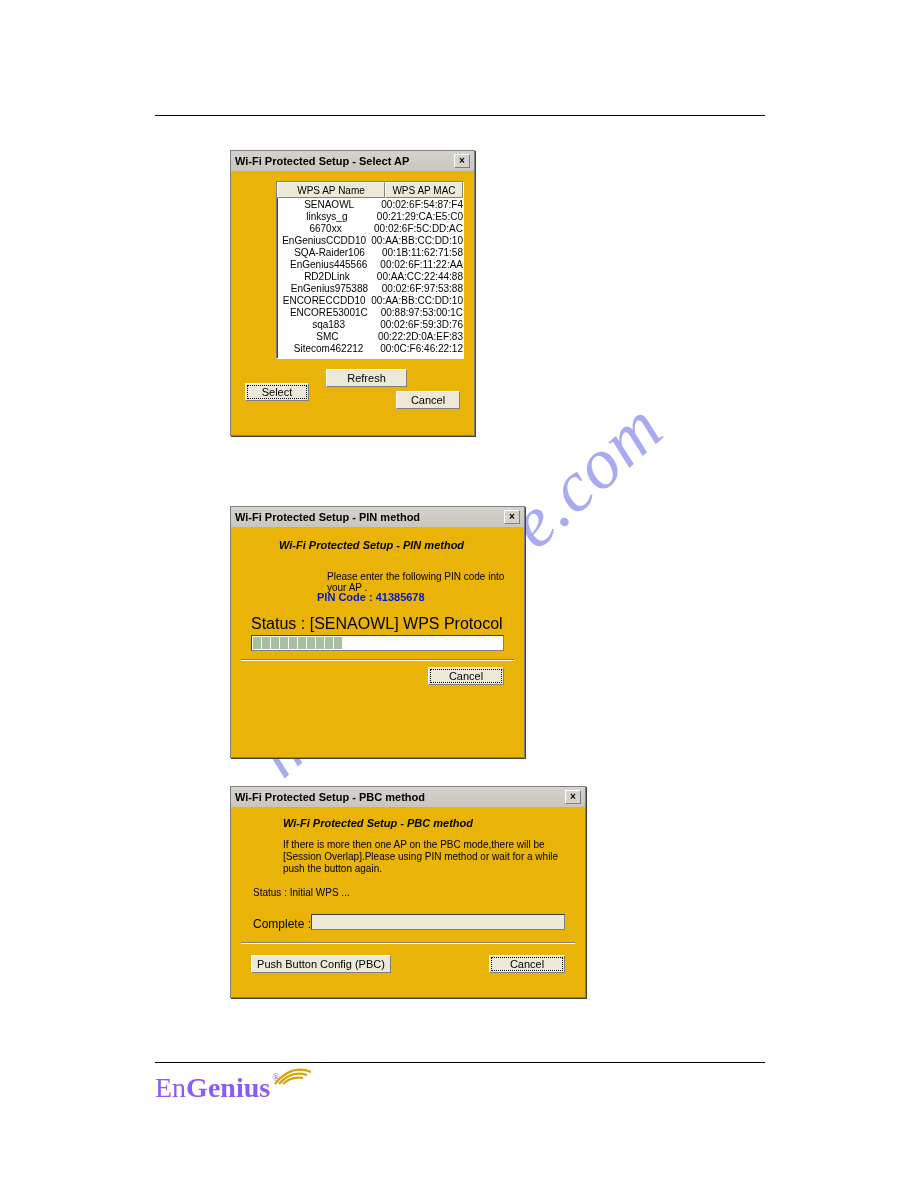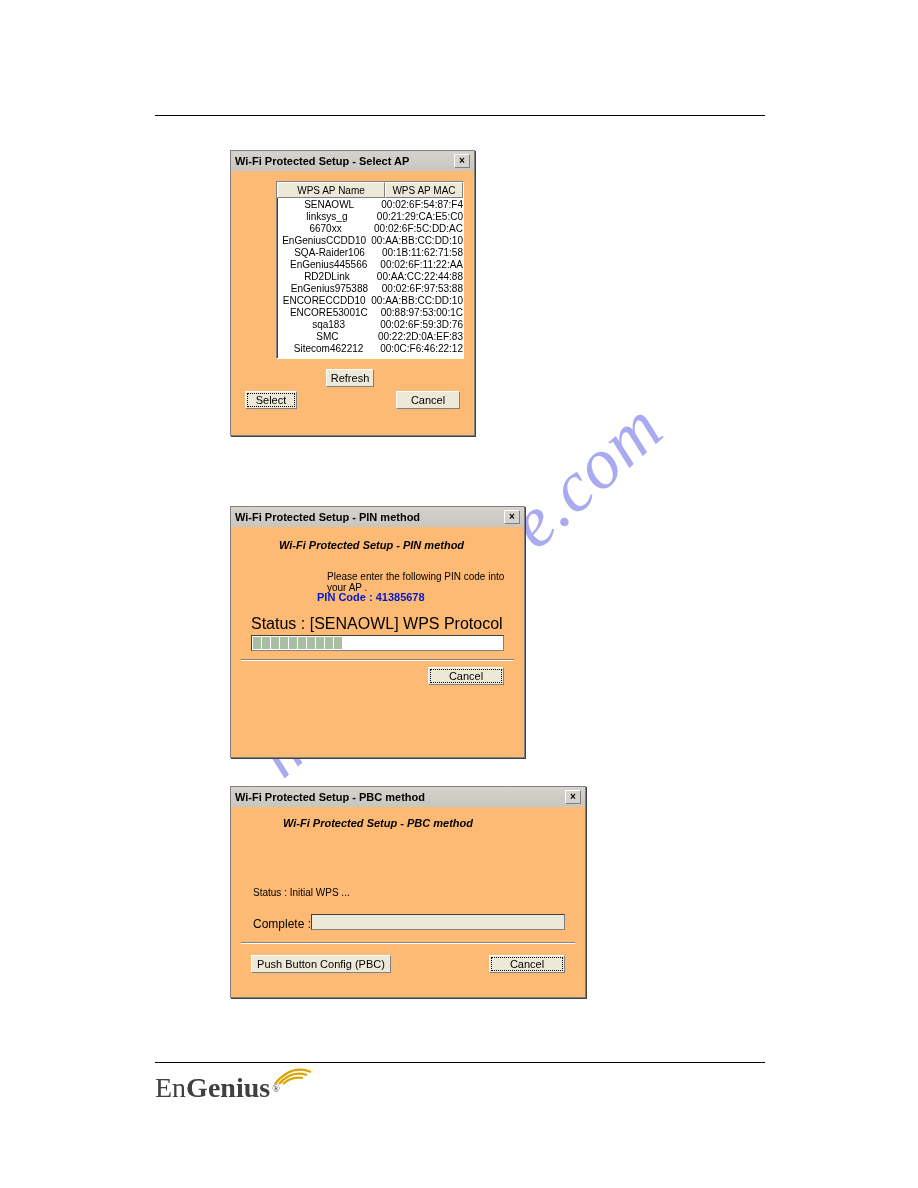--- a/index.html
+++ b/index.html
@@ -19,21 +19,21 @@
     letter-spacing: 1px;
     white-space: nowrap;
     pointer-events: none;
     font-style: italic;
     font-family: "Times New Roman", serif;
   }
 
   
   .dialog {
     position: absolute;
-    background: #fdba74;
+    background: #eab308;
     border: 1px solid #808080;
     box-shadow: 1px 1px 0 #404040;
   }
   .titlebar {
     height: 20px;
     background: linear-gradient(to bottom, #d6d3ce, #c9c6bf);
     display: flex; align-items: center;
     font-weight: bold;
     font-size: 11px;
     padding: 0 4px;
@@ -76,22 +76,22 @@
     background: #ece9d8;
     border: 1px solid #808080;
     border-top-color: #fff; border-left-color: #fff;
   }
   .col.c1 { width: 108px; }
   .col.c2 { flex: 1; }
   .rows { font-size: 10px; line-height: 12px; padding: 1px 0; }
   .row { display: flex; text-align: center; }
   .row .c1 { width: 108px; padding-left: 3px; }
   .row .c2 { flex: 1; padding-left: 3px; }
-  .dlg1 .btn-refresh { position: absolute; left: 95px; top: 218px; width: 48px; }
-  .dlg1 .btn-select  { position: absolute; left: 14px; top: 240px; width: 52px; }
+  .dlg1 .btn-refresh { position: absolute; left: 95px; top: 218px; width: 81px; }
+  .dlg1 .btn-select  { position: absolute; left: 14px; top: 232px; width: 64px; }
   .dlg1 .btn-cancel  { position: absolute; right: 14px; top: 240px; width: 64px; }
 
   
   .dlg2 { left: 230px; top: 506px; width: 295px; height: 252px; }
   .dlg2 .heading { position: absolute; left: 48px; top: 32px; font-weight: bold; font-size: 11px; font-style: italic; }
   .dlg2 .instr   { position: absolute; left: 56px; top: 64px; font-size: 10px; padding-left: 40px; }
   .dlg2 .pincode { position: absolute; left: 86px; top: 84px; font-weight: bold; font-size: 11px; color: #0018cc; }
   .dlg2 .status  { position: absolute; left: 20px; top: 108px; font-size: 16px; }
   .dlg2 .progress {
     position: absolute; left: 20px; top: 128px; right: 20px; height: 16px;
@@ -114,22 +114,22 @@
     background: #ece9d8; border: 1px solid #808080;
     border-top-color:#404040; border-left-color:#404040;
   }
   .dlg3 .divline { position: absolute; left: 10px; right: 10px; top: 155px; border-top: 1px solid #808080; border-bottom: 1px solid #fff; height: 0; }
   .dlg3 .btn-pbc    { position: absolute; left: 20px; top: 168px; width: 140px; }
   .dlg3 .btn-cancel { position: absolute; right: 20px; top: 168px; width: 76px; }
 
   
   .logo {
     position: absolute; left: 155px; top: 1072px;
-    font-family: Georgia, serif; font-size: 28px; color: #404040;
-    display: flex; align-items: center;
+    font-family: Georgia, serif; font-size: 28px; color: #8b5cf6;
+    display: flex; align-items: flex-start;
   }
   .logo .en { font-weight: normal; }
   .logo .genius { font-weight: bold; }
   .logo .reg { font-size: 10px; vertical-align: super; margin-left: 2px; }
   .logo svg { position: absolute; left: 118px; top: -10px; }
 </style>
 </head>
 <body>
 
 <div class="page">
@@ -234,20 +234,21 @@
     <div class="win-btn btn-cancel dashed">Cancel</div>
   </div>
 
   <div class="dialog dlg3">
     <div class="titlebar">
       <span>Wi-Fi Protected Setup - PBC method</span>
       <span class="spacer"></span>
       <div class="close-x">×</div>
     </div>
     <div class="heading">Wi-Fi Protected Setup - PBC method</div>
+    <div class="note">If there is more then one AP on the PBC mode,there will be [Session Overlap].Please using PIN method or wait for a while push the button again.</div>
     <div class="status">Status : Initial WPS ...</div>
     <div class="complabel">Complete :</div>
     <div class="progress"></div>
     <div class="divline"></div>
     <div class="win-btn btn-pbc">Push Button Config (PBC)</div>
     <div class="win-btn btn-cancel dashed">Cancel</div>
   </div>
 
   <hr class="hr bottom">
 

